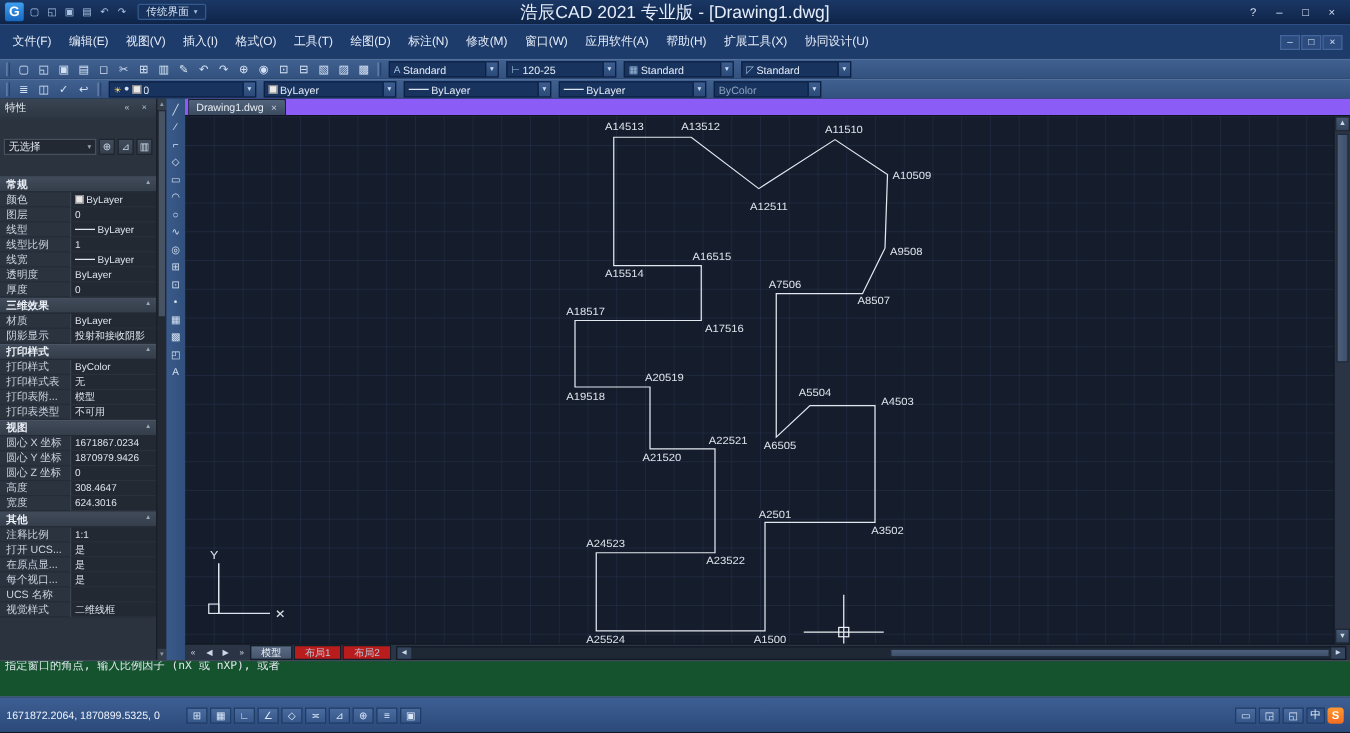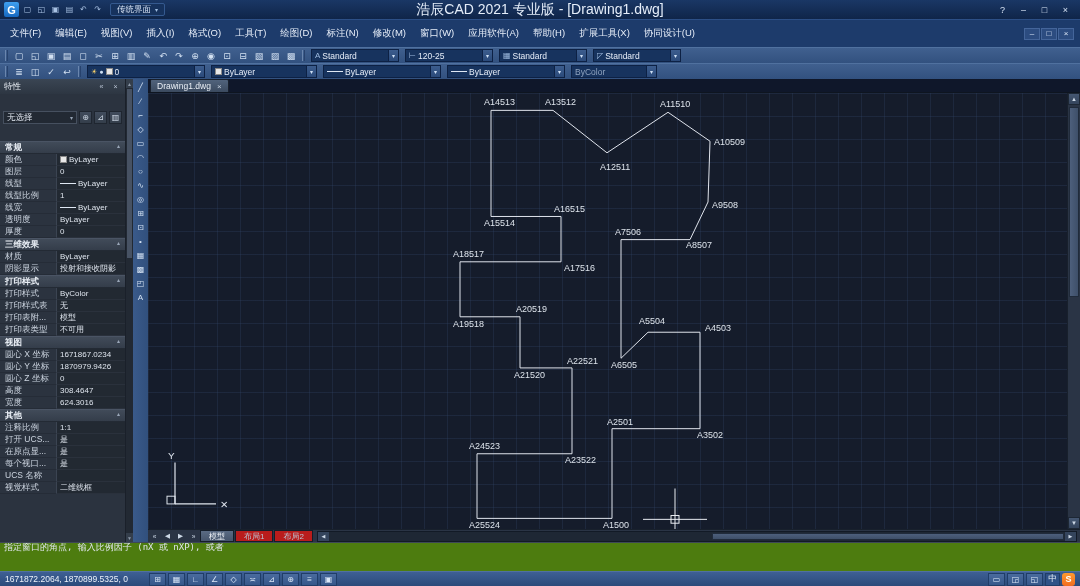--- a/index.html
+++ b/index.html
@@ -61,21 +61,21 @@
   .sb-arrow { height:9px; width:100%; background:#343e4b; display:flex; align-items:center; justify-content:center; font-size:5px; }
   .sb-track { flex:1; position:relative; }
   .sb-thumb { position:absolute; top:1px; left:1px; right:1px; height:38%; background:#475263; }
 
   
   .toolstrip { width:15px; background:linear-gradient(90deg,#3a5a8a,#31507d); display:flex; flex-direction:column; align-items:center; padding-top:2px; gap:1px; flex:none; }
   .ts-icon { width:13px; height:13px; display:flex; align-items:center; justify-content:center; color:#d3e1f2; font-size:8px; }
 
   
   .canvas-col { flex:1; display:flex; flex-direction:column; min-width:0; }
-  .doctabs { height:14px; background:#0f172a; display:flex; align-items:flex-end; padding-left:2px; border-bottom:1px solid #0e1520; flex:none; }
+  .doctabs { height:14px; background:#8b5cf6; display:flex; align-items:flex-end; padding-left:2px; border-bottom:1px solid #0e1520; flex:none; }
   .doctab { height:13px; display:flex; align-items:center; gap:6px; padding:0 6px; background:linear-gradient(#51637c,#3b4a5f); color:#e9eef5; font-size:8.5px; border:1px solid #18202c; border-bottom:none; border-radius:2px 2px 0 0; }
   .tab-close { color:#c3cedc; font-size:8px; }
 
   .canvas-row { flex:1; display:flex; min-height:0; }
   .canvas { flex:1; position:relative; overflow:hidden; background-color:#151c2b;
     background-image:linear-gradient(rgba(52,72,108,0.28) 1px, transparent 1px),
                      linear-gradient(90deg, rgba(52,72,108,0.28) 1px, transparent 1px);
     background-size:23px 23px; }
   .canvas svg { position:absolute; inset:0; width:100%; height:100%; }
   .shape { fill:none; stroke:#e3e8f0; stroke-width:1; }
@@ -94,26 +94,26 @@
   .canvas-bottom { height:13px; background:#2a3445; border-top:1px solid #18202c; display:flex; align-items:center; font-size:8px; color:#ccd6e3; flex:none; }
   .nav-btn { width:13px; height:12px; display:flex; align-items:center; justify-content:center; font-size:6.5px; color:#cdd8e6; flex:none; }
   .layout-tab { height:12px; display:flex; align-items:center; padding:0 8px; background:#b91c1c; border:1px solid #141d2a; color:#b9c5d4; margin-right:1px; white-space:nowrap; }
   .layout-tab.active { background:linear-gradient(#5a6b84,#46556c); color:#f0f4f9; }
   .hscroll { flex:1; height:11px; margin:0 3px; background:#1e2734; border:1px solid #121a26; display:flex; align-items:stretch; }
   .hs-btn { width:11px; display:flex; align-items:center; justify-content:center; font-size:5px; color:#cdd8e6; background:#34445c; }
   .hs-track { flex:1; position:relative; }
   .hs-thumb { position:absolute; top:1px; bottom:1px; left:52%; right:1px; background:linear-gradient(#4d5f7c,#3e4f69); border:1px solid #202b3b; }
 
   
-  .cmd { height:29px; background:#4d7c0f; border-top:1px solid #3e4857; font-family:"DejaVu Sans Mono","Liberation Mono",monospace; font-size:9px; color:#dfe5ed; display:flex; flex-direction:column; flex:none; }
+  .cmd { height:29px; background:#14532d; border-top:1px solid #3e4857; font-family:"DejaVu Sans Mono","Liberation Mono",monospace; font-size:9px; color:#dfe5ed; display:flex; flex-direction:column; flex:none; }
   .cmd-line { height:9.5px; line-height:9.5px; padding:0 4px; white-space:nowrap; overflow:hidden; }
   .cmd-prompt { height:10px; line-height:10px; padding:0 4px; border-top:1px solid #39424f; margin-top:auto; }
 
   
-  .statusbar { height:15px; background:linear-gradient(#3e5f94,#2b4a7a); border-top:1px solid #50719f; display:flex; align-items:center; padding:0 5px; gap:2px; color:#ecf2fa; font-size:8.5px; flex:none; }
+  .statusbar { height:29px; background:linear-gradient(#3e5f94,#2b4a7a); border-top:1px solid #50719f; display:flex; align-items:center; padding:0 5px; gap:2px; color:#ecf2fa; font-size:8.5px; flex:none; }
   .sb-coords { min-width:142px; white-space:nowrap; }
   .sb-toggle { width:17px; height:13px; background:linear-gradient(#4a6b9e,#36578a); border:1px solid #203d68; display:flex; align-items:center; justify-content:center; color:#dce8f8; font-size:8px; flex:none; }
   .sb-right { margin-left:auto; display:flex; align-items:center; gap:2px; }
   .ime { width:15px; height:13px; background:#2f5186; border:1px solid #203d68; display:flex; align-items:center; justify-content:center; font-size:8.5px; }
   .sogou { width:13px; height:13px; border-radius:3px; background:linear-gradient(#ff9a2e,#f26c21); color:#fff; font-weight:bold; font-size:9px; display:flex; align-items:center; justify-content:center; }
 </style>
 </head>
 <body>
 
 <div class="window">

